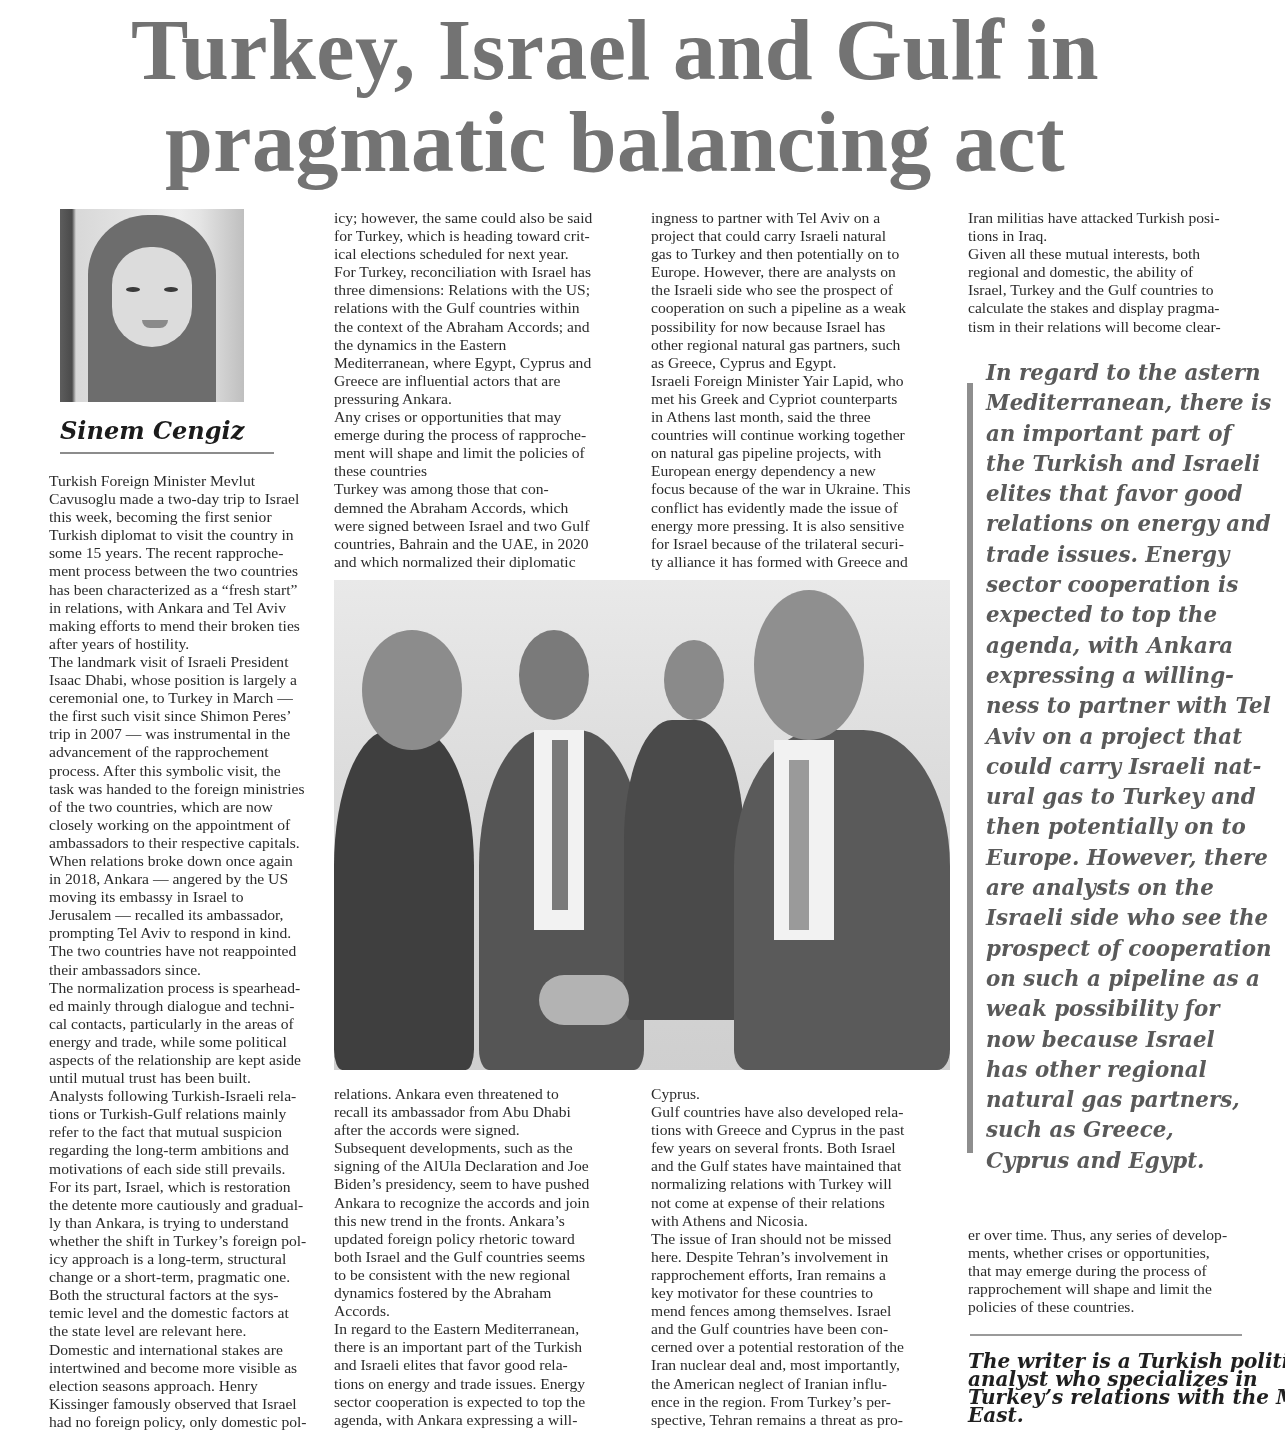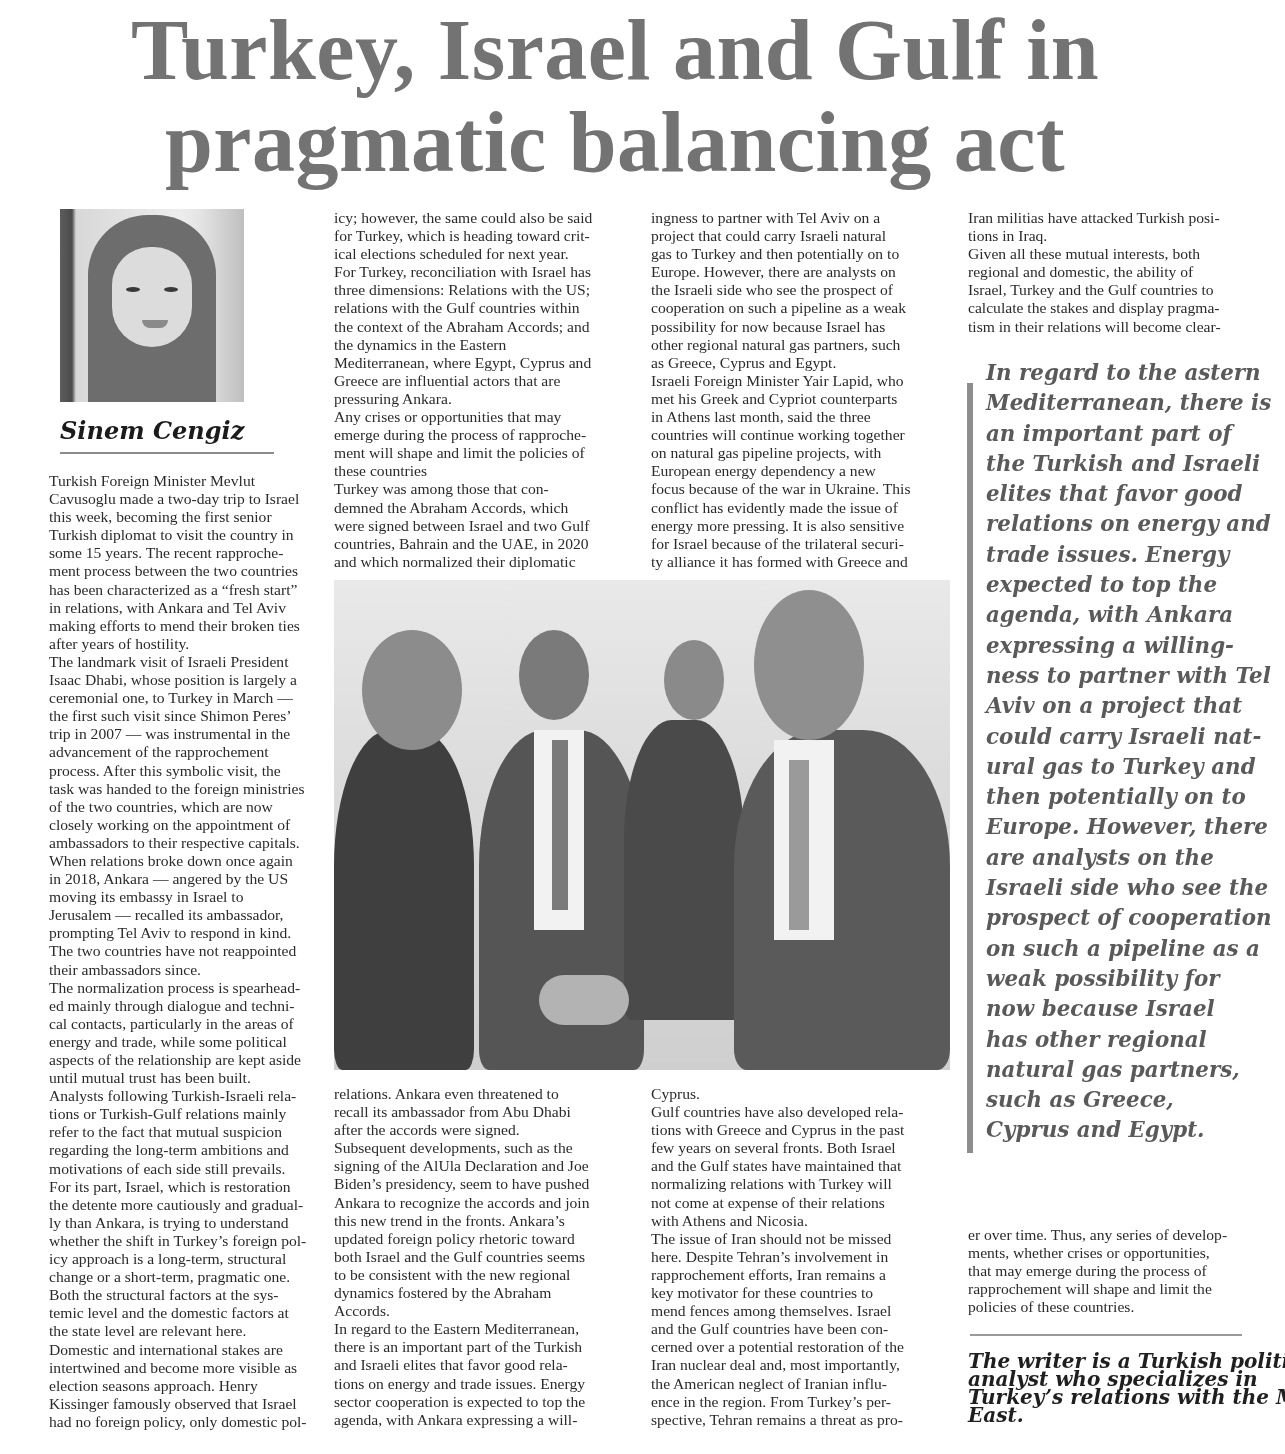--- a/index.html
+++ b/index.html
@@ -262,20 +262,21 @@
 
 <div class="pullquote-bar"></div>
 <div class="pullquote">
     <span class="line">In regard to the  astern</span>
     <span class="line">Mediterranean, there is</span>
     <span class="line">an important part of</span>
     <span class="line">the Turkish and Israeli</span>
     <span class="line">elites that favor good</span>
     <span class="line">relations on energy and</span>
     <span class="line">trade issues. Energy</span>
+    <span class="line">sector cooperation is</span>
     <span class="line">expected to top the</span>
     <span class="line">agenda, with Ankara</span>
     <span class="line">expressing a willing-</span>
     <span class="line">ness to partner with Tel</span>
     <span class="line">Aviv on a project that</span>
     <span class="line">could carry Israeli nat-</span>
     <span class="line">ural gas to Turkey and</span>
     <span class="line">then potentially on to</span>
     <span class="line">Europe. However, there</span>
     <span class="line">are analysts on the</span>

